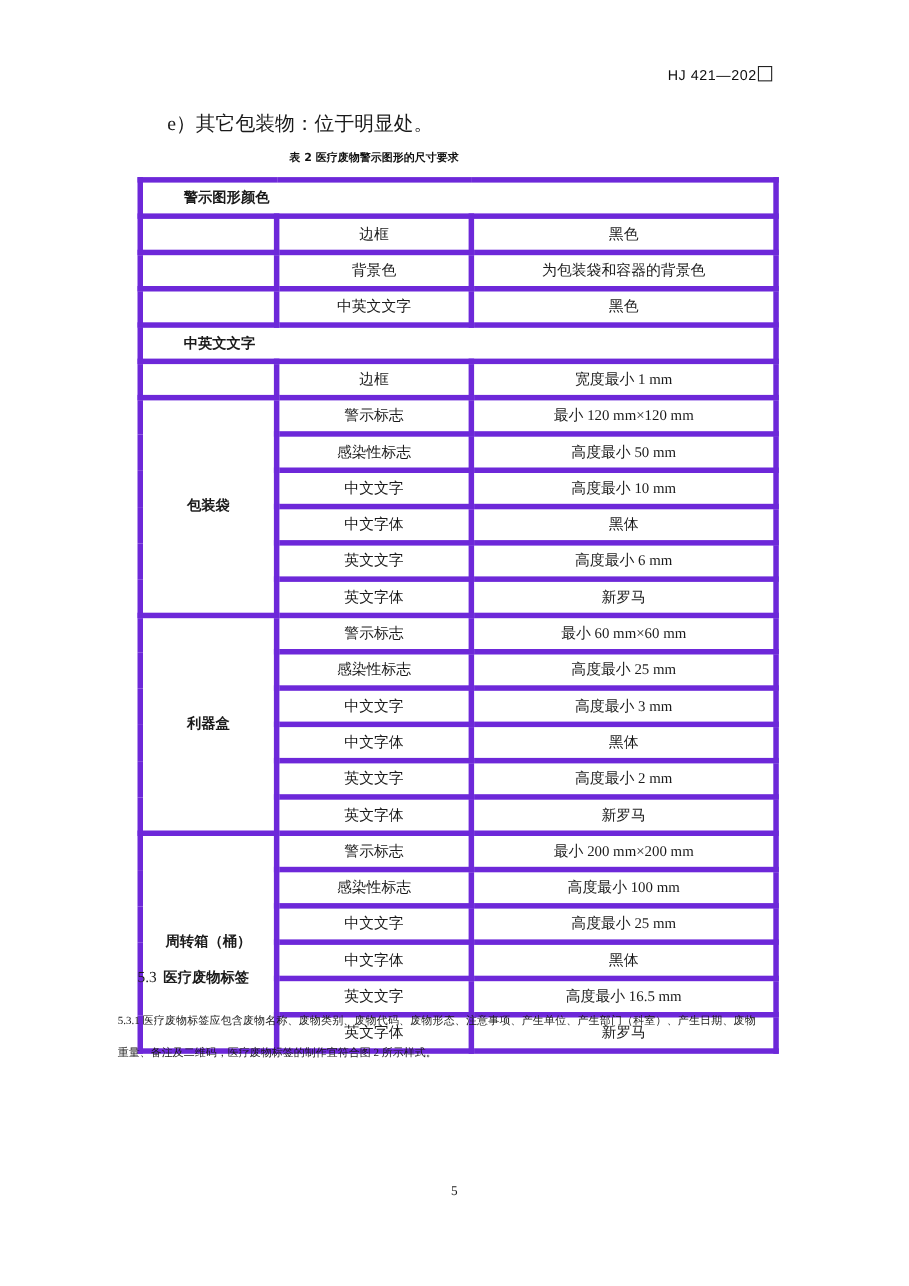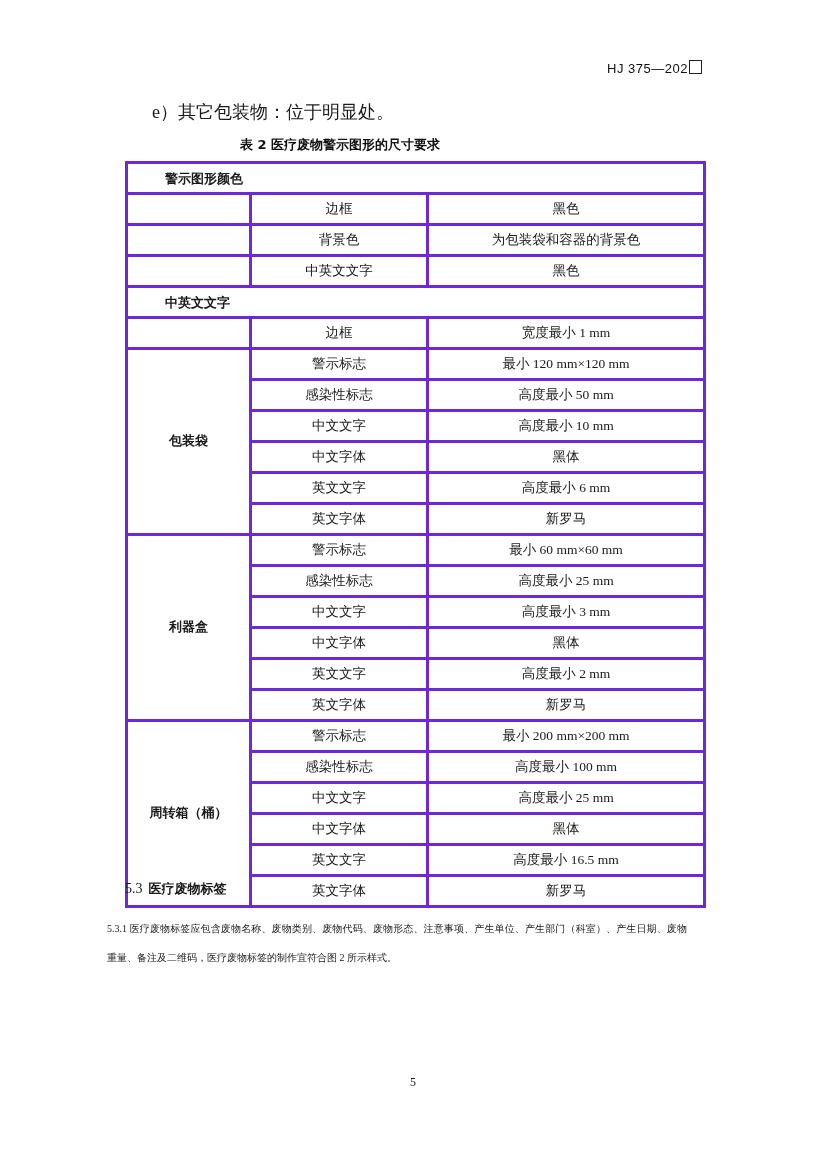--- a/index.html
+++ b/index.html
@@ -15,28 +15,28 @@
   .header-code .box {
     display: inline-block; width: 11px; height: 12px; border: 1px solid #222;
     vertical-align: -1px; margin-left: 1px;
   }
   .para-e {
     position: absolute; top: 100px; left: 152px; font-size: 18px;
   }
   .table-caption {
     position: absolute; top: 136px; left: 0; width: 680px; text-align: center;
     font-family: "DejaVu Sans", "Liberation Sans", sans-serif;
-    font-size: 13px; font-weight: bold; color: #111;
+    font-size: 10px; font-weight: bold; color: #111;
   }
   table.spec {
     position: absolute; top: 161px; left: 125px; width: 578px;
     border-collapse: collapse; table-layout: fixed; font-size: 13.5px;
   }
   table.spec td {
-    border: 3px solid #6d28d9; height: 28px; padding: 0; text-align: center;
+    border: 5px solid #6d28d9; height: 28px; padding: 0; text-align: center;
     vertical-align: middle; line-height: 1;
   }
   table.spec col.c1 { width: 124px; }
   table.spec col.c2 { width: 177px; }
   table.spec col.c3 { width: 277px; }
   table.spec td.section {
     text-align: left; padding-left: 37px;
     font-family: "DejaVu Sans", "Liberation Sans", sans-serif; font-weight: bold; font-size: 13px;
   }
   table.spec td.group {
@@ -53,21 +53,21 @@
     font-size: 10px; line-height: 29px; text-align: justify;
   }
   .page-num {
     position: absolute; top: 1075px; left: 0; width: 826px; text-align: center; font-size: 12px;
   }
 </style>
 </head>
 <body>
 
 <div class="header-code">
-  <span>HJ 375—202</span><span class="box"></span>
+  <span>HJ 421—202</span><span class="box"></span>
 </div>
 
 <div class="para-e">e）其它包装物：位于明显处。</div>
 
 <div class="table-caption">表 2  医疗废物警示图形的尺寸要求</div>
 
 <table class="spec">
   <colgroup>
       <col class="c1">
       <col class="c2">

